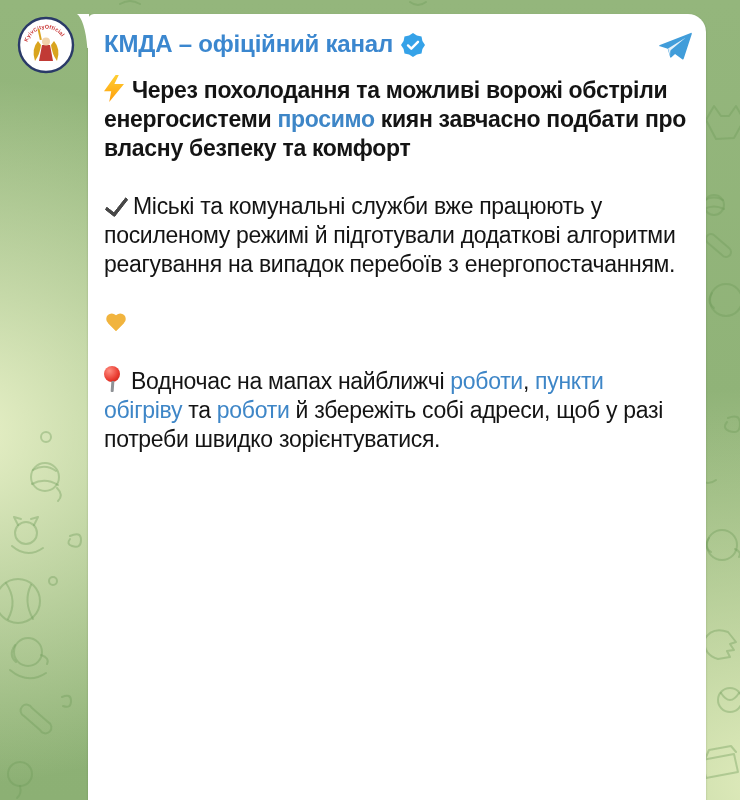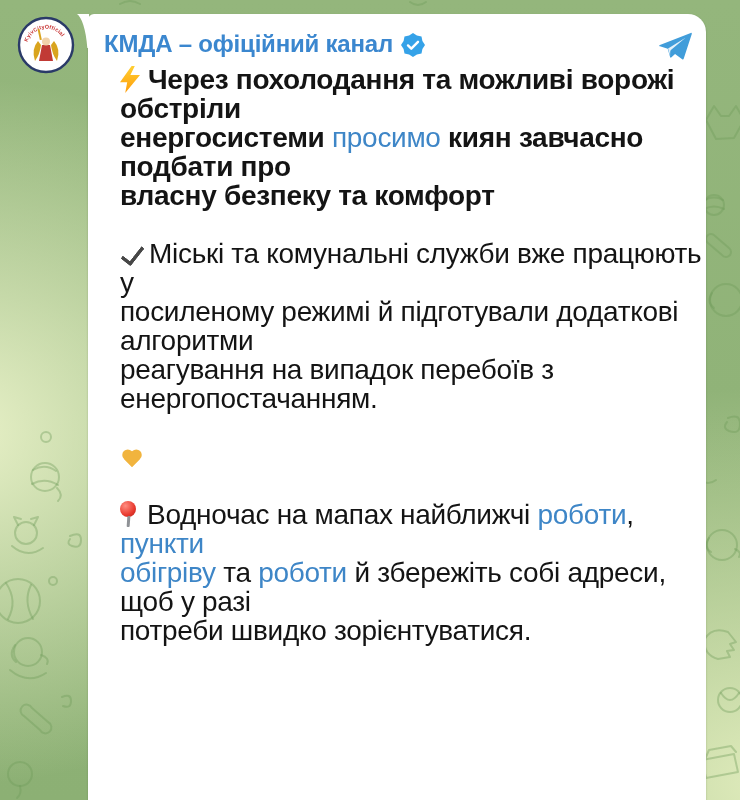--- a/index.html
+++ b/index.html
@@ -20,36 +20,36 @@
     cursor:pointer;
   }
   .bubble{
     position:absolute;left:88px;top:14px;width:618px;height:820px;
     background:var(--bubble_white,#fff);
     border-radius:6px 18px 18px 18px;
     padding:16px 2px 0 16px;box-sizing:border-box;
     box-shadow:0 1px 2px rgba(55,80,45,.35);
   }
   .tail{position:absolute;left:-11px;top:0;}
-  .header{display:flex;align-items:flex-start;margin-bottom:3px;}
+  .header{display:flex;align-items:flex-start;margin-bottom:13px;}
   .name-wrap{display:flex;align-items:center;gap:8px;flex:1;min-width:0;}
   .channel-name{
     font-size:24px;font-weight:700;letter-spacing:-.2px;
     color:var(--channel_name_blue,#3b87cf);white-space:nowrap;cursor:pointer;
   }
   .badge{flex:0 0 auto;margin-top:2px;}
   .plane{flex:0 0 auto;margin:2px 12px 0 0;}
   .post{width:600px;}
   .para{
-    margin:0 0 29px 16px;font-size:28px;line-height:29px;letter-spacing:-.3px;
+    margin:0 0 29px 0;font-size:23px;line-height:29px;letter-spacing:-.3px;
     color:var(--text_black,#141414);white-space:pre-wrap;
   }
   .para.bold{font-weight:700;}
   .link{color:var(--link_blue,#3e86c7);cursor:pointer;}
-  .para.bold .link{font-weight:400;}
+  .para.bold .link{font-weight:700;}
   
   .ic{display:inline-block;position:relative;vertical-align:-4px;}
   .ic-lightning{
     width:20px;height:27px;margin-right:8px;
     background:linear-gradient(180deg,var(--lightning_yellow,#ffcf33),var(--lightning_orange,#ff9d0a));
     clip-path:polygon(58% 0%, 0% 60%, 36% 60%, 26% 100%, 100% 33%, 52% 33%, 74% 0%);
   }
   .ic-check{width:25px;height:25px;margin-right:4px;}
   .ic-check::before{
     content:"";position:absolute;left:6px;top:0;width:9px;height:19px;

